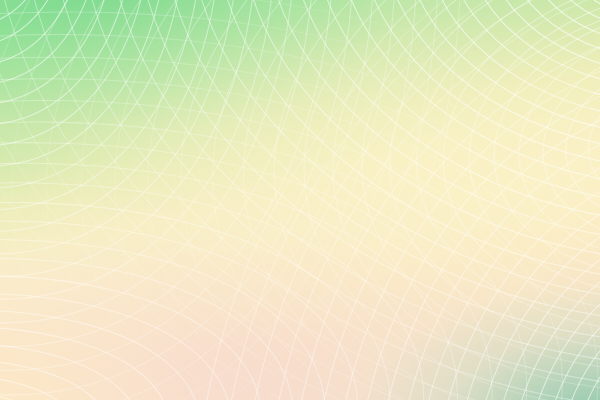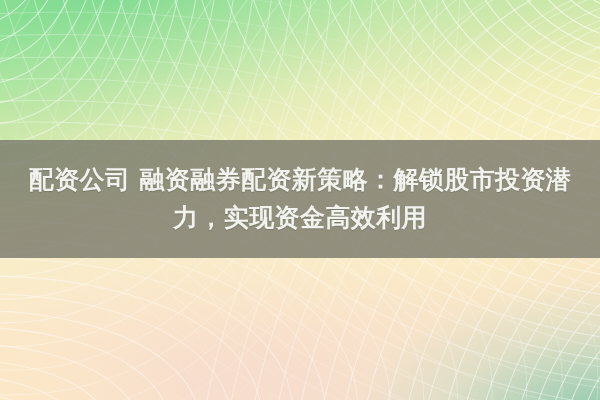--- a/index.html
+++ b/index.html
@@ -335,17 +335,14 @@
             <ellipse cx="0" cy="0" rx="397" ry="503"></ellipse>
             <ellipse cx="0" cy="0" rx="420" ry="530"></ellipse>
             <ellipse cx="0" cy="0" rx="444" ry="558"></ellipse>
           </g>
         </g>
 
       </g>
     </svg>
   </div>
 
-  <div class="title-band">
-    <h1 class="title-text">配资公司 融资融券配资新策略：解锁股市投资潜力，实现资金高效利用</h1>
-  </div>
 
 </div>
 
 </body></html>

